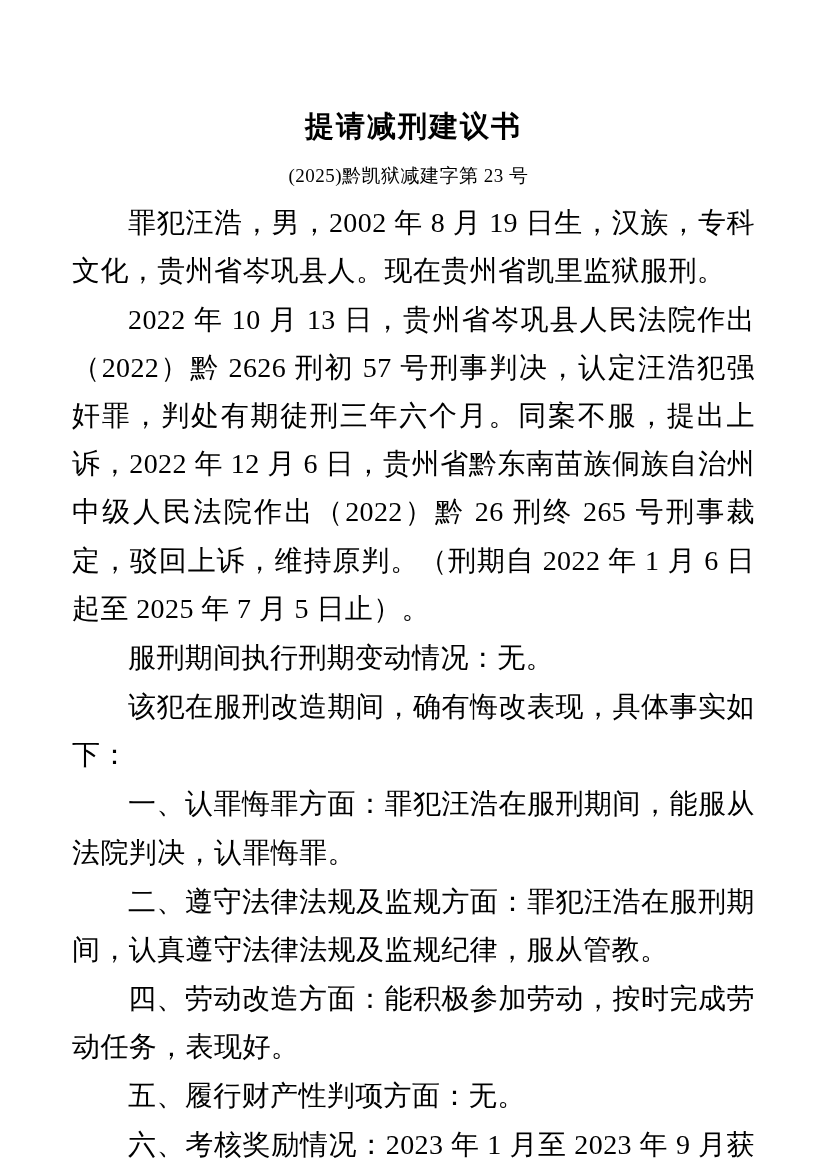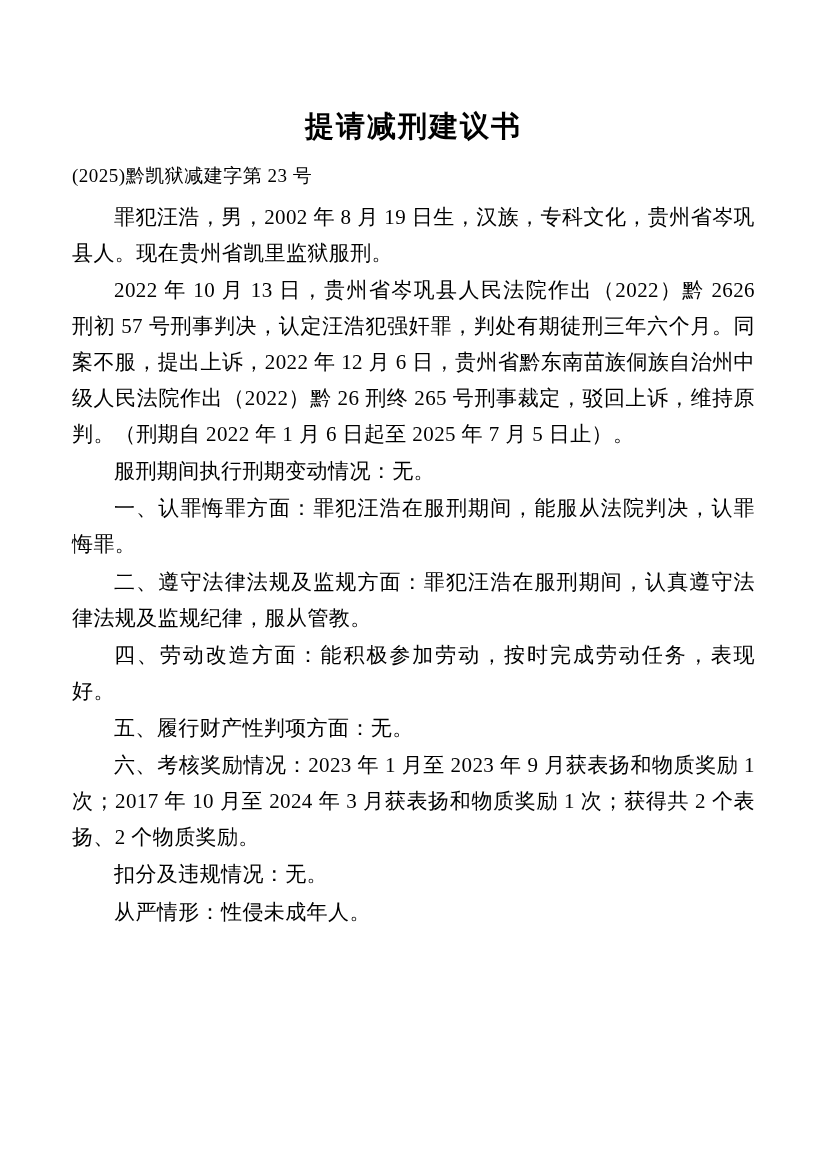--- a/index.html
+++ b/index.html
@@ -24,47 +24,48 @@
   }
   .doc-title {
     text-align: center;
     font-size: 29px;
     font-weight: bold;
     letter-spacing: 2px;
     margin: 0 0 14px 0;
     line-height: 1.5;
   }
   .doc-number {
-    text-align: left;
+    text-align: center;
     font-size: 19px;
     margin: 0 10px 10px 0;
     letter-spacing: 0.5px;
   }
   .para {
-    font-size: 21px;
+    font-size: 28px;
     line-height: 1.72;
     text-align: justify;
     text-justify: inter-ideograph;
     text-indent: 2em;
     margin: 0 0 1px 0;
     letter-spacing: 0.4px;
   }
 </style>
 </head>
 <body>
 
 <div class="page">
 
   <h1 class="doc-title">提请减刑建议书</h1>
 
   <div class="doc-number">(2025)黔凯狱减建字第 23 号</div>
 
   <p class="para">罪犯汪浩，男，2002 年 8 月 19 日生，汉族，专科文化，贵州省岑巩县人。现在贵州省凯里监狱服刑。</p>
   <p class="para">2022 年 10 月 13 日，贵州省岑巩县人民法院作出（2022）黔 2626 刑初 57 号刑事判决，认定汪浩犯强奸罪，判处有期徒刑三年六个月。同案不服，提出上诉，2022 年 12 月 6 日，贵州省黔东南苗族侗族自治州中级人民法院作出（2022）黔 26 刑终 265 号刑事裁定，驳回上诉，维持原判。（刑期自 2022 年 1 月 6 日起至 2025 年 7 月 5 日止）。</p>
   <p class="para">服刑期间执行刑期变动情况：无。</p>
+  <p class="para">该犯在服刑改造期间，确有悔改表现，具体事实如下：</p>
   <p class="para">一、认罪悔罪方面：罪犯汪浩在服刑期间，能服从法院判决，认罪悔罪。</p>
   <p class="para">二、遵守法律法规及监规方面：罪犯汪浩在服刑期间，认真遵守法律法规及监规纪律，服从管教。</p>
   <p class="para">四、劳动改造方面：能积极参加劳动，按时完成劳动任务，表现好。</p>
   <p class="para">五、履行财产性判项方面：无。</p>
   <p class="para">六、考核奖励情况：2023 年 1 月至 2023 年 9 月获表扬和物质奖励 1 次；2017 年 10 月至 2024 年 3 月获表扬和物质奖励 1 次；获得共 2 个表扬、2 个物质奖励。</p>
   <p class="para">扣分及违规情况：无。</p>
   <p class="para">从严情形：性侵未成年人。</p>
 
 </div>
 

